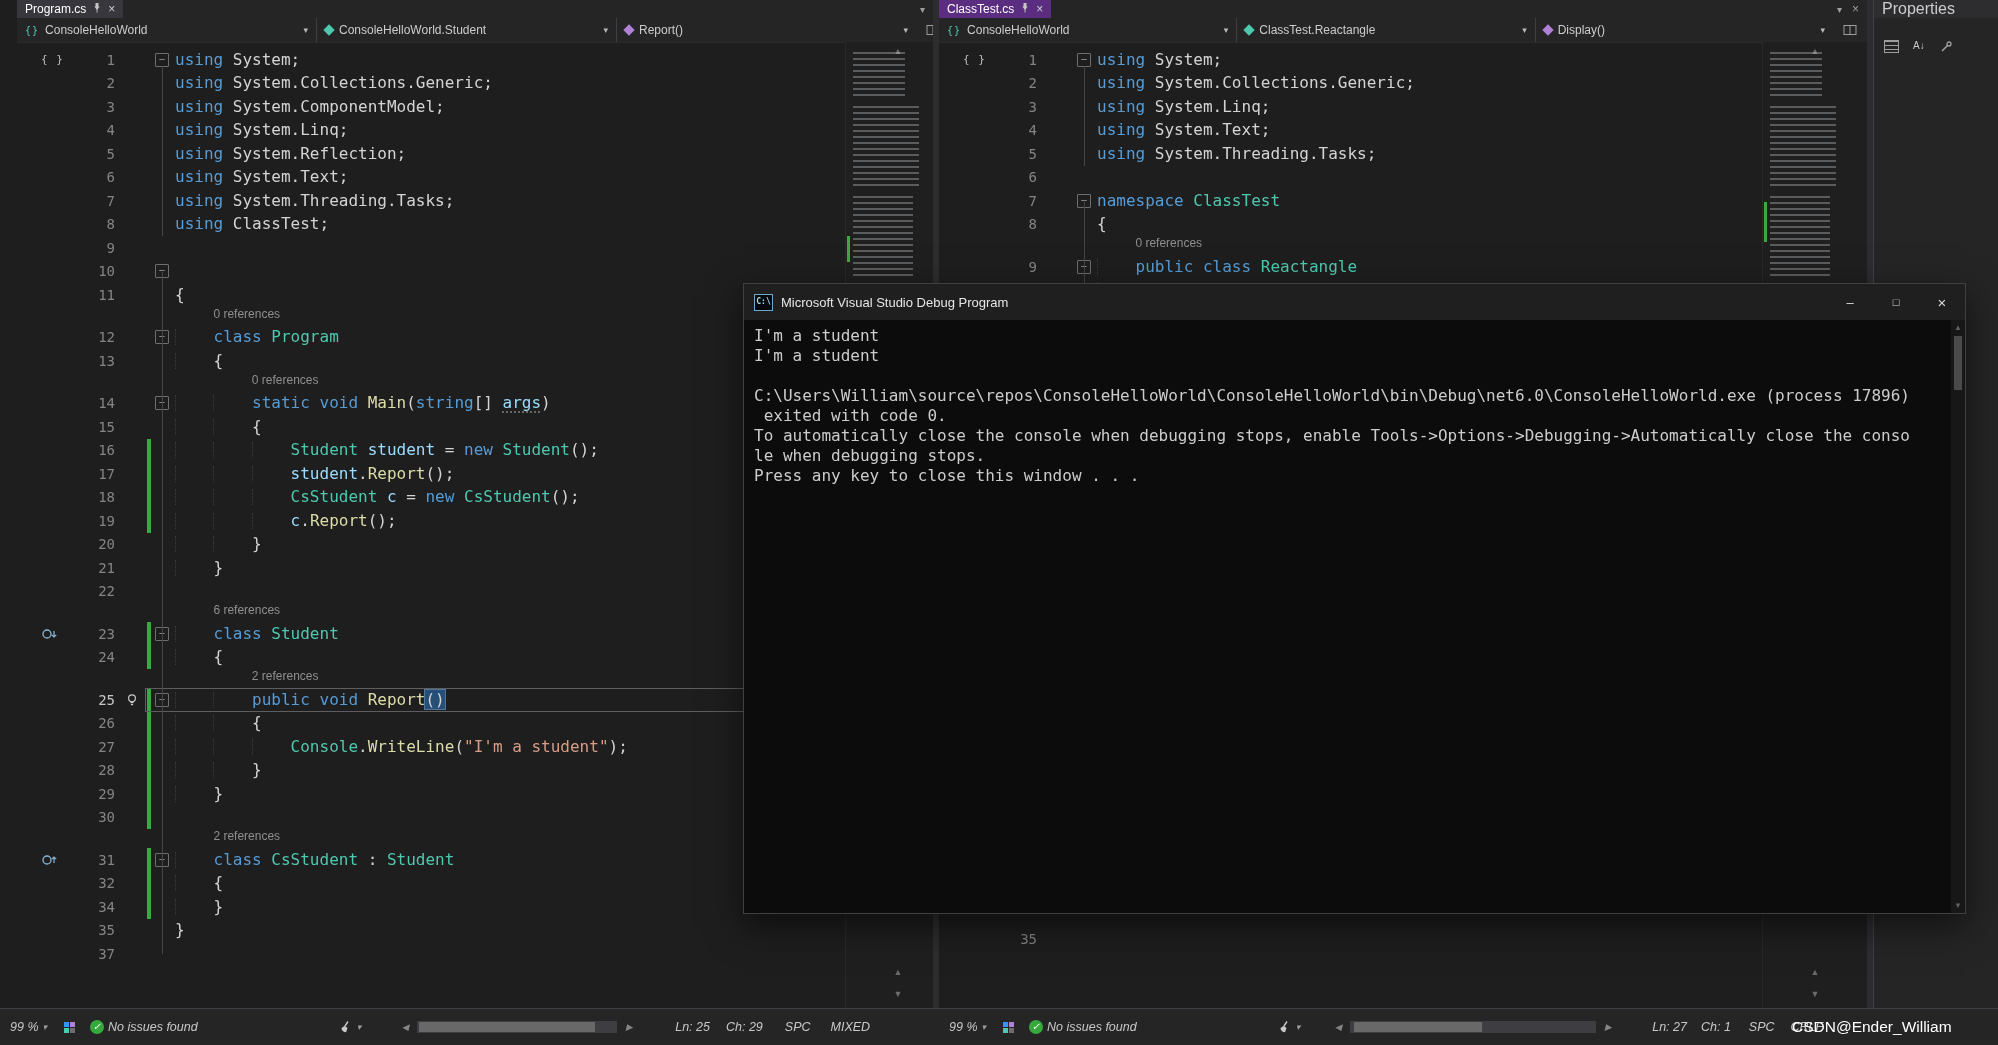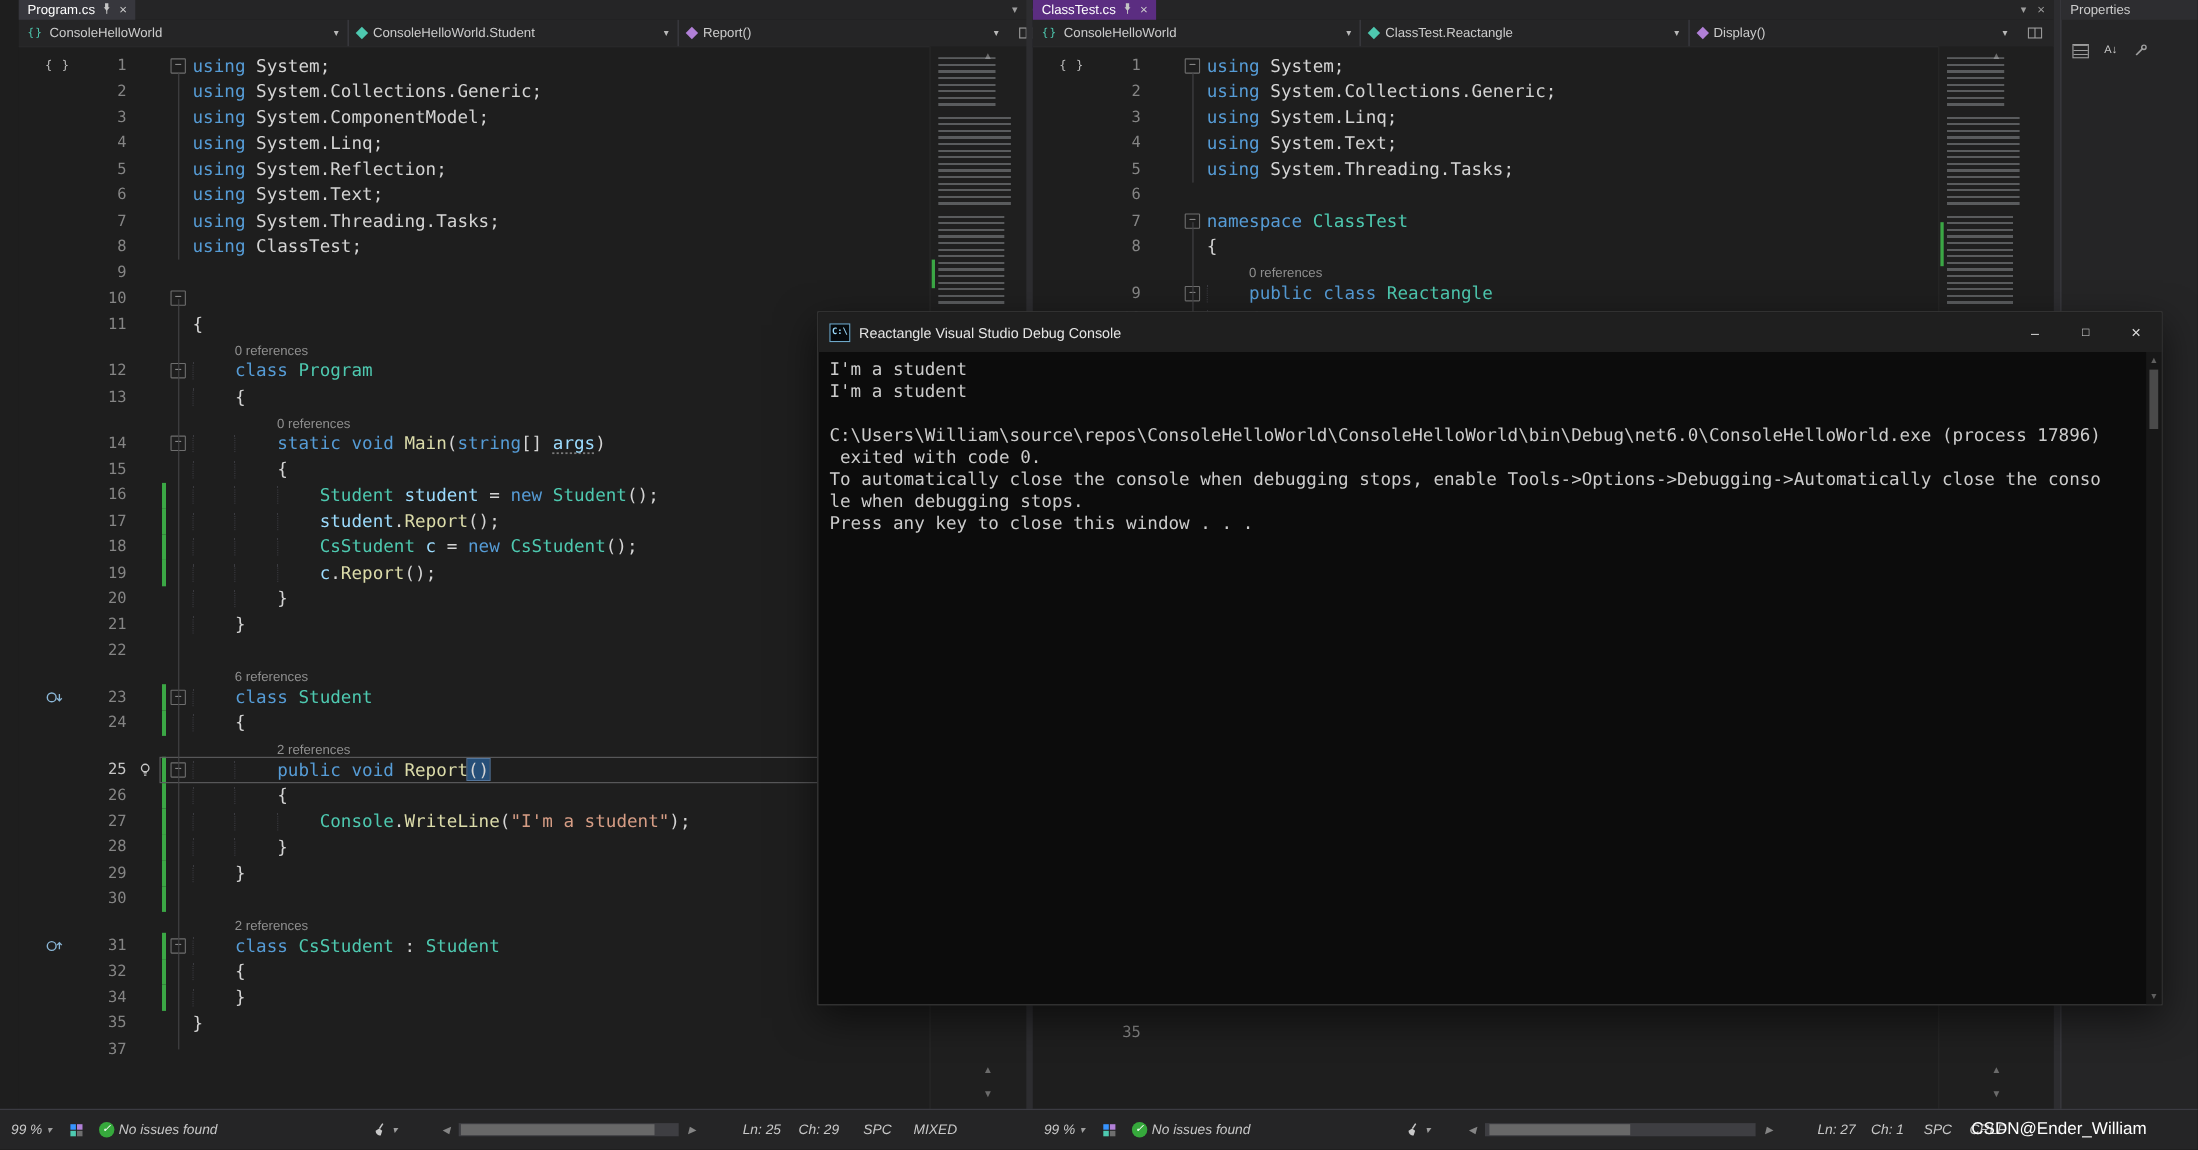--- a/index.html
+++ b/index.html
@@ -45,39 +45,39 @@
   .crow.current .c-n{color:#C6C6C6;}
   .c-bulb{width:26px;flex:none;display:flex;align-items:center;justify-content:center;}
   .c-bar{width:8px;flex:none;align-self:stretch;}
   .c-bar.changed{background:linear-gradient(90deg,transparent 2px,var(--change-bar) 2px,var(--change-bar) 6px,transparent 6px);}
   .c-fold{width:18px;flex:none;display:flex;align-items:center;justify-content:center;}
   .fold-box{width:12px;height:12px;border:1px solid #6E6E6E;color:#BEBEBE;font:9px/11px "DejaVu Sans Mono",monospace;text-align:center;background:#1E1E1E;border-radius:1px;}
   .c-code{flex:1;position:relative;padding-left:4px;}
   .ig{position:absolute;top:0;bottom:0;width:0;border-left:1px dotted #3B3B40;}
   .crow.current::after{content:"";position:absolute;left:128px;right:3px;top:0;bottom:0;border:1px solid #5E5E60;pointer-events:none;}
   .crow.far{position:absolute;top:885px;left:0;right:0;}
-  .lens-row{height:19px;display:flex;align-items:flex-end;font-size:12px;color:var(--codelens);}
+  .lens-row{height:19px;display:flex;align-items:flex-start;font-size:12px;color:var(--codelens);}
   .tk-k{color:var(--keyword);} .tk-t{color:var(--type);} .tk-m{color:var(--method);}
   .tk-v{color:var(--variable);} .tk-s{color:var(--string);} .tk-p{color:var(--plain);}
   .tk-vu{color:var(--variable);text-decoration:underline dotted #7A7A7A;text-underline-offset:3px;}
   .tk-b{color:var(--plain);background:#264F78;outline:1px solid #53759B;}
   .scope{position:absolute;left:145px;width:0;border-left:1px solid #454548;}
 
   
   .minimap{position:absolute;top:0;bottom:0;right:0;width:104px;background:#1F1F1F;border-left:1px solid #292929;}
   .mm-code{position:absolute;left:7px;right:12px;background:repeating-linear-gradient(180deg,rgba(185,190,195,.38) 0 2px,transparent 2px 6px);}
   .mm-a{top:10px;height:48px;width:52px;}
   .mm-b{top:64px;height:84px;width:66px;}
   .mm-c{top:154px;height:84px;width:60px;}
   .mm-green{position:absolute;left:1px;width:3px;background:var(--change-bar);}
   .mm-arrow{position:absolute;left:0;right:0;text-align:center;color:#6B6B6B;font-size:9px;line-height:1;}
 
   
   .props{position:absolute;left:1873px;right:0;top:0;bottom:36px;background:#252526;border-left:1px solid #3F3F46;}
-  .props-title{height:18px;display:flex;align-items:center;padding:0 8px;color:#CCCCCC;font-size:12px;background:#2D2D30;}
+  .props-title{height:18px;display:flex;align-items:center;padding:0 8px;color:#CCCCCC;font-size:16px;background:#2D2D30;}
   .props-toolbar{margin-top:22px;display:flex;gap:14px;padding-left:10px;align-items:center;}
   .p-ico{width:15px;height:13px;border:1px solid #9E9E9E;box-sizing:border-box;}
   .p-ico.cat{background:repeating-linear-gradient(180deg,#9E9E9E 0 1px,transparent 1px 4px);}
   .p-ico.az{border:none;width:auto;color:#C8C8C8;font-size:10px;}
   .p-ico.wr{border:none;width:auto;}
 
   
   .statusbar{position:absolute;left:0;right:0;bottom:0;height:36px;background:#252526;border-top:1px solid #3F3F46;font-style:italic;}
   .sb{position:absolute;top:0;bottom:0;display:flex;align-items:center;color:#C8C8C8;font-size:12.5px;}
   .sb.sb-left{left:0;width:933px;}
@@ -379,21 +379,21 @@
       <span class="sb-item" style="margin-left:36px;">Ln: 27</span>
       <span class="sb-item" style="margin-left:14px;">Ch: 1</span>
       <span class="sb-item" style="margin-left:18px;">SPC</span>
       <span class="sb-item" style="margin-left:16px;">CRLF</span>
     </div>
   </div>
 
   <div class="console">
     <div class="con-tb">
       <span class="con-ico">C:\</span>
-      <span class="con-title">Reactangle Visual Studio Debug Console</span>
+      <span class="con-title">Microsoft Visual Studio Debug Program</span>
       <span class="con-btns">
         <span class="cbtn">–</span>
         <span class="cbtn" style="font-size:11px;">□</span>
         <span class="cbtn" style="font-size:15px;">×</span>
       </span>
     </div>
     <div class="con-body"><div class="cline">I'm a student</div><div class="cline">I'm a student</div><div class="cline"></div><div class="cline">C:\Users\William\source\repos\ConsoleHelloWorld\ConsoleHelloWorld\bin\Debug\net6.0\ConsoleHelloWorld.exe (process 17896)</div><div class="cline"> exited with code 0.</div><div class="cline">To automatically close the console when debugging stops, enable Tools-&gt;Options-&gt;Debugging-&gt;Automatically close the conso</div><div class="cline">le when debugging stops.</div><div class="cline">Press any key to close this window . . .</div></div>
     <div class="con-scroll">
       <span class="sa" style="top:3px;">▲</span>
       <span class="con-thumb"></span>

